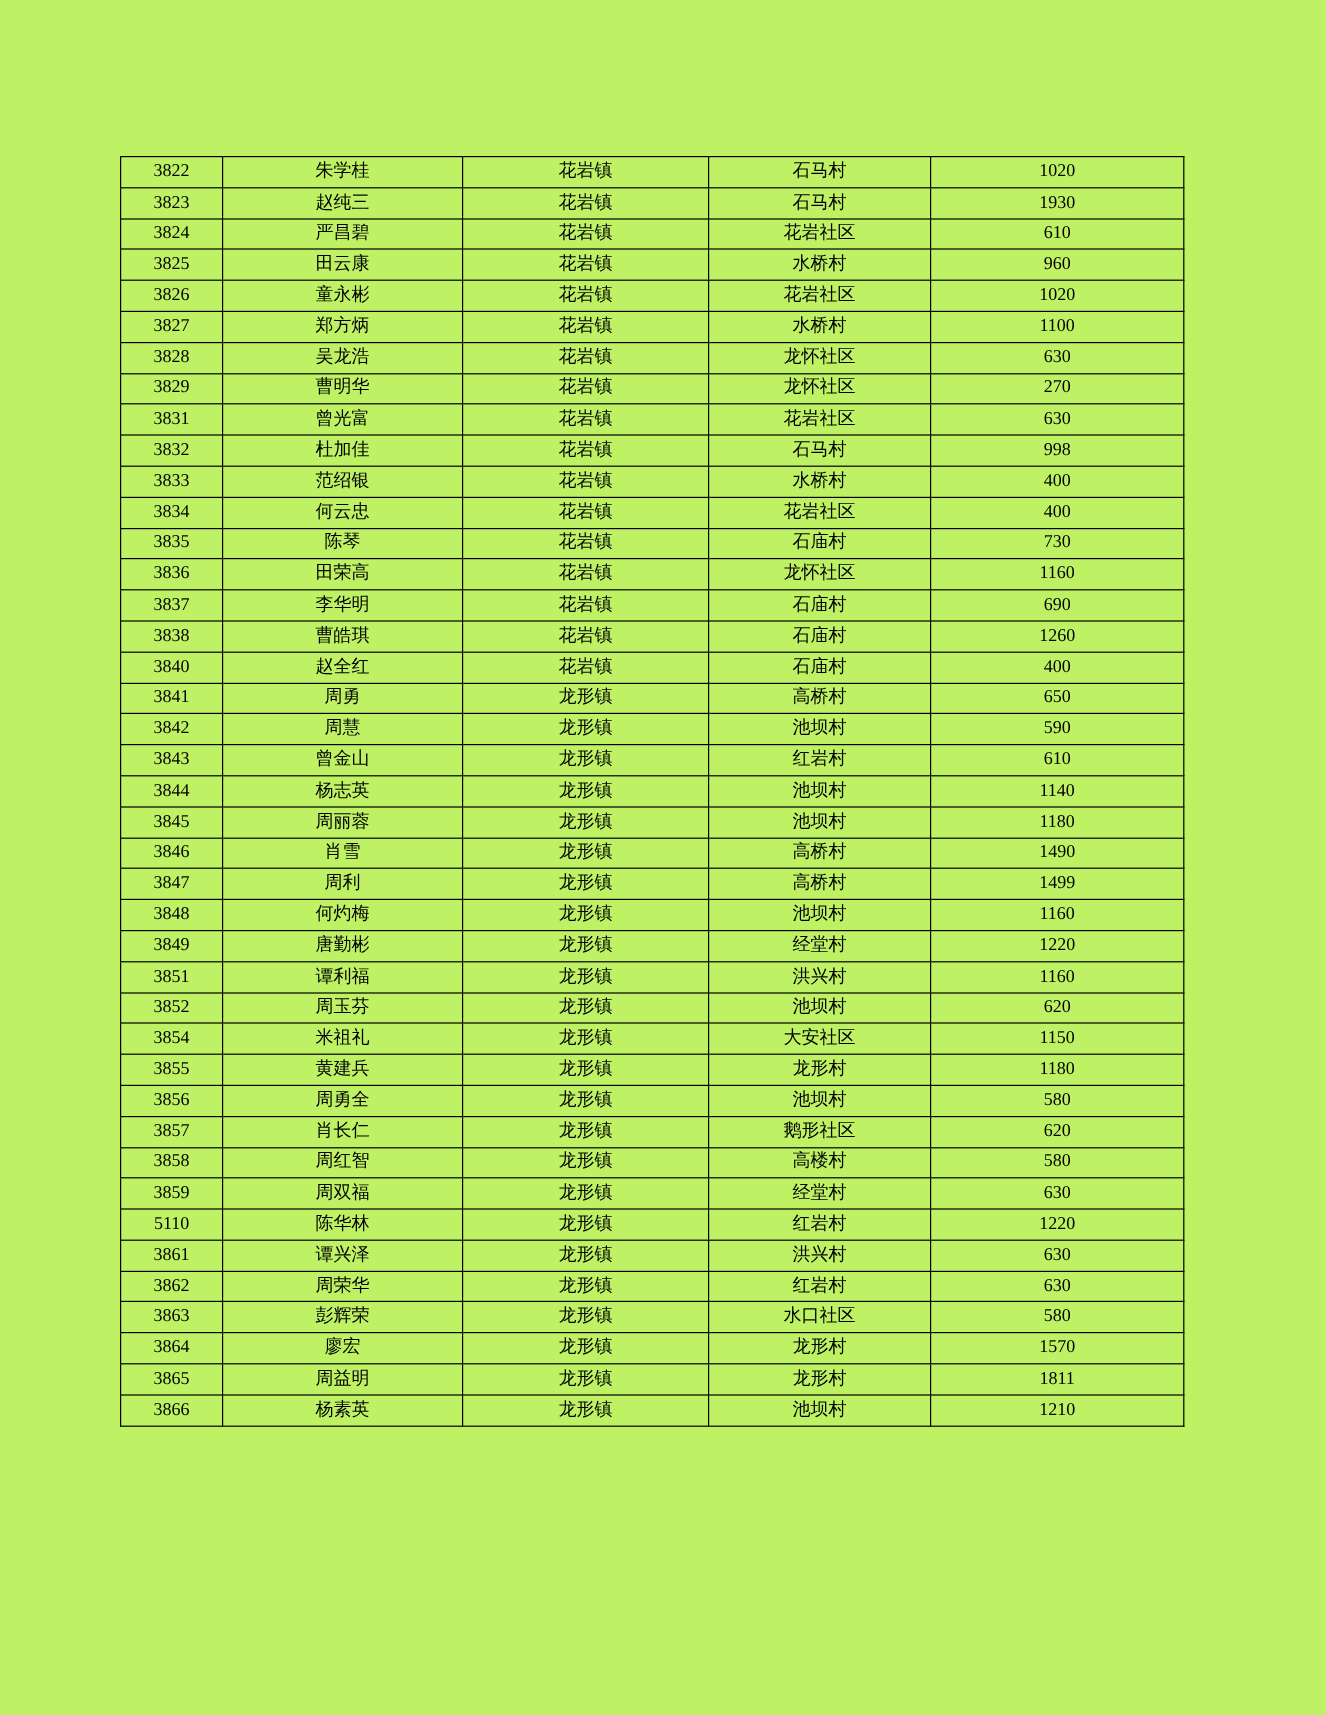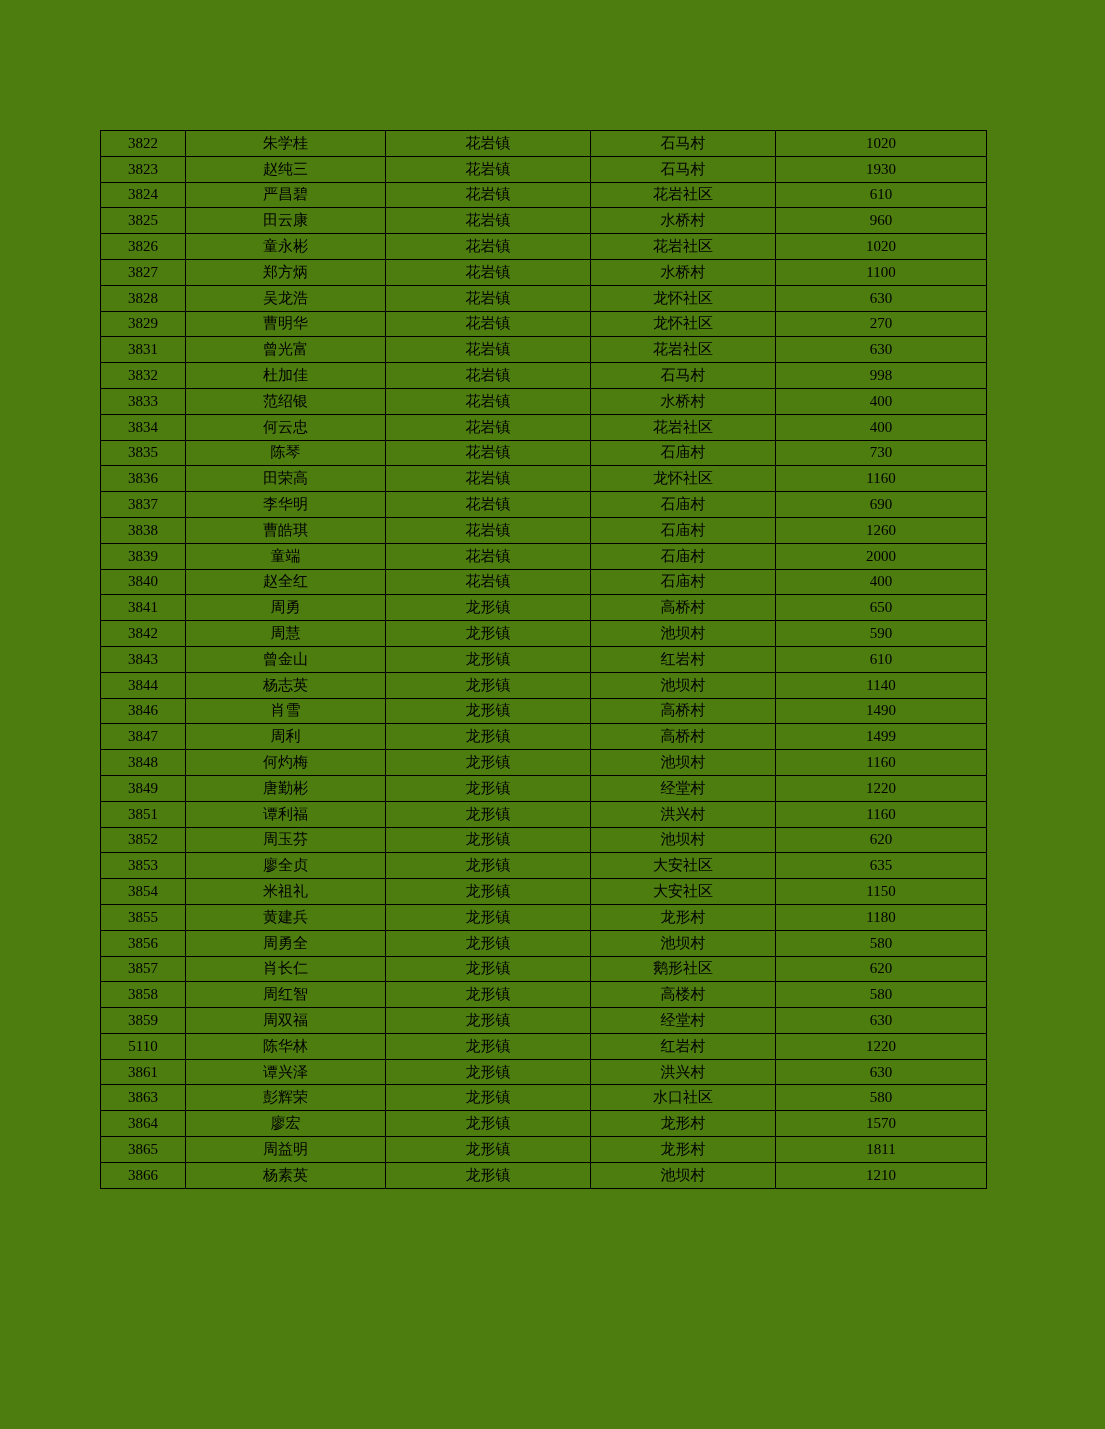--- a/index.html
+++ b/index.html
@@ -5,21 +5,21 @@
   * { margin: 0; padding: 0; box-sizing: border-box; }
   html, body {
     width: 1105px;
     background: #ffffff;
     font-family: "Liberation Serif", "DejaVu Serif", serif;
   }
   .page {
     position: relative;
     width: 1105px;
     height: 1429px;
-    background: #4d7c0f;
+    background: #bef264;
     overflow: hidden;
   }
   table.roster {
     position: absolute;
     left: 100px;
     top: 130px;
     width: 886px;
     border-collapse: collapse;
     table-layout: fixed;
   }
@@ -160,27 +160,20 @@
           <td>690</td>
         </tr>
         <tr>
           <td>3838</td>
           <td>曹皓琪</td>
           <td>花岩镇</td>
           <td>石庙村</td>
           <td>1260</td>
         </tr>
         <tr>
-          <td>3839</td>
-          <td>童端</td>
-          <td>花岩镇</td>
-          <td>石庙村</td>
-          <td>2000</td>
-        </tr>
-        <tr>
           <td>3840</td>
           <td>赵全红</td>
           <td>花岩镇</td>
           <td>石庙村</td>
           <td>400</td>
         </tr>
         <tr>
           <td>3841</td>
           <td>周勇</td>
           <td>龙形镇</td>
@@ -202,20 +195,27 @@
           <td>610</td>
         </tr>
         <tr>
           <td>3844</td>
           <td>杨志英</td>
           <td>龙形镇</td>
           <td>池坝村</td>
           <td>1140</td>
         </tr>
         <tr>
+          <td>3845</td>
+          <td>周丽蓉</td>
+          <td>龙形镇</td>
+          <td>池坝村</td>
+          <td>1180</td>
+        </tr>
+        <tr>
           <td>3846</td>
           <td>肖雪</td>
           <td>龙形镇</td>
           <td>高桥村</td>
           <td>1490</td>
         </tr>
         <tr>
           <td>3847</td>
           <td>周利</td>
           <td>龙形镇</td>
@@ -244,27 +244,20 @@
           <td>1160</td>
         </tr>
         <tr>
           <td>3852</td>
           <td>周玉芬</td>
           <td>龙形镇</td>
           <td>池坝村</td>
           <td>620</td>
         </tr>
         <tr>
-          <td>3853</td>
-          <td>廖全贞</td>
-          <td>龙形镇</td>
-          <td>大安社区</td>
-          <td>635</td>
-        </tr>
-        <tr>
           <td>3854</td>
           <td>米祖礼</td>
           <td>龙形镇</td>
           <td>大安社区</td>
           <td>1150</td>
         </tr>
         <tr>
           <td>3855</td>
           <td>黄建兵</td>
           <td>龙形镇</td>
@@ -304,20 +297,27 @@
           <td>陈华林</td>
           <td>龙形镇</td>
           <td>红岩村</td>
           <td>1220</td>
         </tr>
         <tr>
           <td>3861</td>
           <td>谭兴泽</td>
           <td>龙形镇</td>
           <td>洪兴村</td>
+          <td>630</td>
+        </tr>
+        <tr>
+          <td>3862</td>
+          <td>周荣华</td>
+          <td>龙形镇</td>
+          <td>红岩村</td>
           <td>630</td>
         </tr>
         <tr>
           <td>3863</td>
           <td>彭辉荣</td>
           <td>龙形镇</td>
           <td>水口社区</td>
           <td>580</td>
         </tr>
         <tr>

